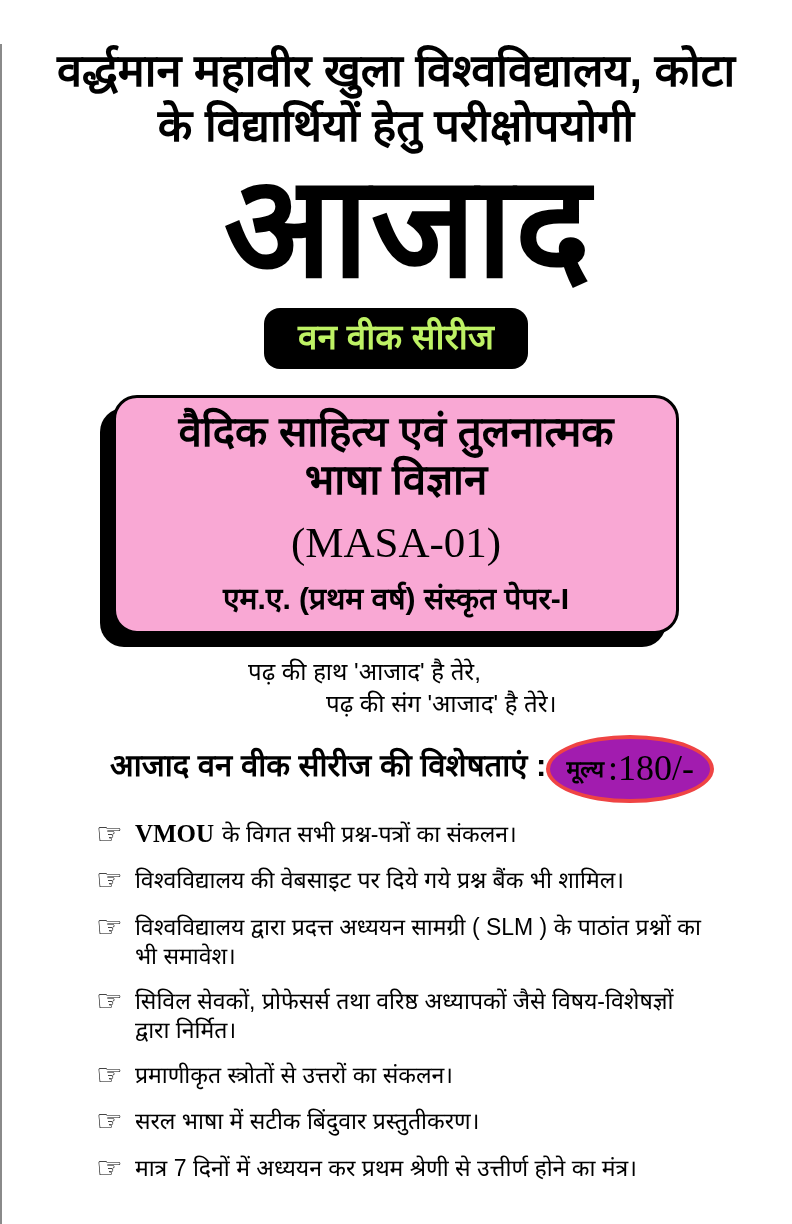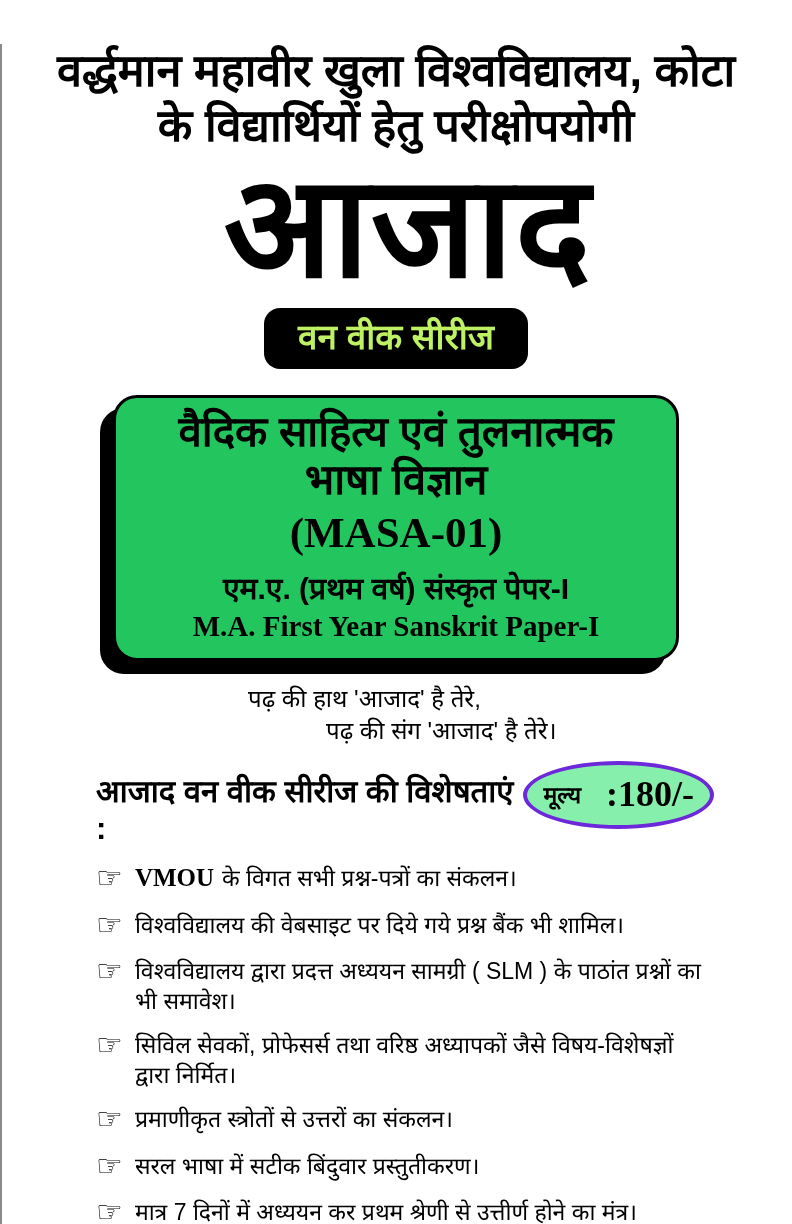--- a/index.html
+++ b/index.html
@@ -13,36 +13,36 @@
 
   .main-title { margin-top:2px; text-align:center; font-weight:bold;
     font-size:142px; line-height:1.0; letter-spacing:2px;padding-left:24px; }
 
   .series-badge-wrap { text-align:center; margin-top:10px; }
   .series-badge { display:inline-block; background:#000; color:#bef264;
     border-radius:16px; padding:4px 34px 10px 34px; font-weight:bold; font-size:35px; }
 
   .subject-box { width:566px; margin:26px auto 0 auto; border:3px solid #000;
     border-radius:24px; box-shadow:-13px 13px 0 #000; text-align:center;
-    padding:10px 8px 14px 8px; background:#22c55e; position:relative; }
+    padding:10px 8px 14px 8px; background:#f9a8d4; position:relative; }
   .subject-line { font-weight:bold; font-size:42px; line-height:1.15; }
-  .subject-code { font-family:"Liberation Serif", serif; font-weight:bold; font-size:43px; line-height:1.15; margin-top:4px; }
+  .subject-code { font-family:"Liberation Serif", serif; font-weight:normal; font-size:43px; line-height:1.15; margin-top:14px; }
   .subject-course-hi { font-weight:bold; font-size:30px; line-height:1.2; margin-top:13px; }
   .subject-course-en { font-family:"Liberation Serif", serif; font-weight:bold; font-size:29px; line-height:1.2; margin-top:2px; }
 
   .tagline { margin:22px 0 0 248px; font-size:24px; line-height:1.35; }
   .tagline .t2 { margin-left:78px; }
 
   .features { margin-top:14px; padding:0 78px 0 96px; }
   .features-head-row { display:flex; align-items:flex-start; justify-content:flex-end; }
   .features-heading { font-weight:bold; font-size:31px; padding-top:8px; }
-  .price-ellipse { border:4px solid #6d28d9; border-radius:50%; padding:8px 16px 10px 16px;
-    display:flex; align-items:center; white-space:nowrap; background:#86efac; }
+  .price-ellipse { border:4px solid #ef4444; border-radius:50%; padding:8px 16px 10px 16px;
+    display:flex; align-items:center; white-space:nowrap; background:#a21caf; }
   .price-label { font-size:23px; font-weight:bold; margin-right:4px; }
-  .price-value { font-family:"Liberation Serif", serif; font-weight:bold; font-size:36px;margin-left:21px; }
+  .price-value { font-family:"Liberation Serif", serif; font-weight:normal; font-size:36px; }
 
   .feature-list { list-style:none; margin-top:10px; }
   .feature-list li { display:flex; align-items:baseline; font-size:23px; margin-bottom:9px; line-height:1.25; }
   .hand-icon { font-size:30px; margin-right:12px; flex:0 0 auto; position:relative; top:2px; }
   .feature-lead { font-weight:bold; font-size:25px; }
   .feature-lead:not(:empty){ margin-right:8px;font-family:Liberation Serif, serif; }
 </style>
 </head>
 <body>
 
@@ -58,21 +58,20 @@
 
   <div class="series-badge-wrap">
     <div class="series-badge">वन वीक सीरीज</div>
   </div>
 
   <div class="subject-box">
     <div class="subject-line">वैदिक साहित्य एवं तुलनात्मक</div>
     <div class="subject-line">भाषा विज्ञान</div>
     <div class="subject-code">(MASA-01)</div>
     <div class="subject-course-hi">एम.ए. (प्रथम वर्ष) संस्कृत पेपर-I</div>
-    <div class="subject-course-en">M.A. First Year Sanskrit Paper-I</div>
   </div>
 
   <div class="tagline">
     <div class="t1">पढ़ की हाथ 'आजाद' है तेरे,</div>
     <div class="t2">पढ़ की संग 'आजाद' है तेरे।</div>
   </div>
 
   <div class="features">
     <div class="features-head-row">
       <div class="features-heading">आजाद वन वीक सीरीज की विशेषताएं :</div>

